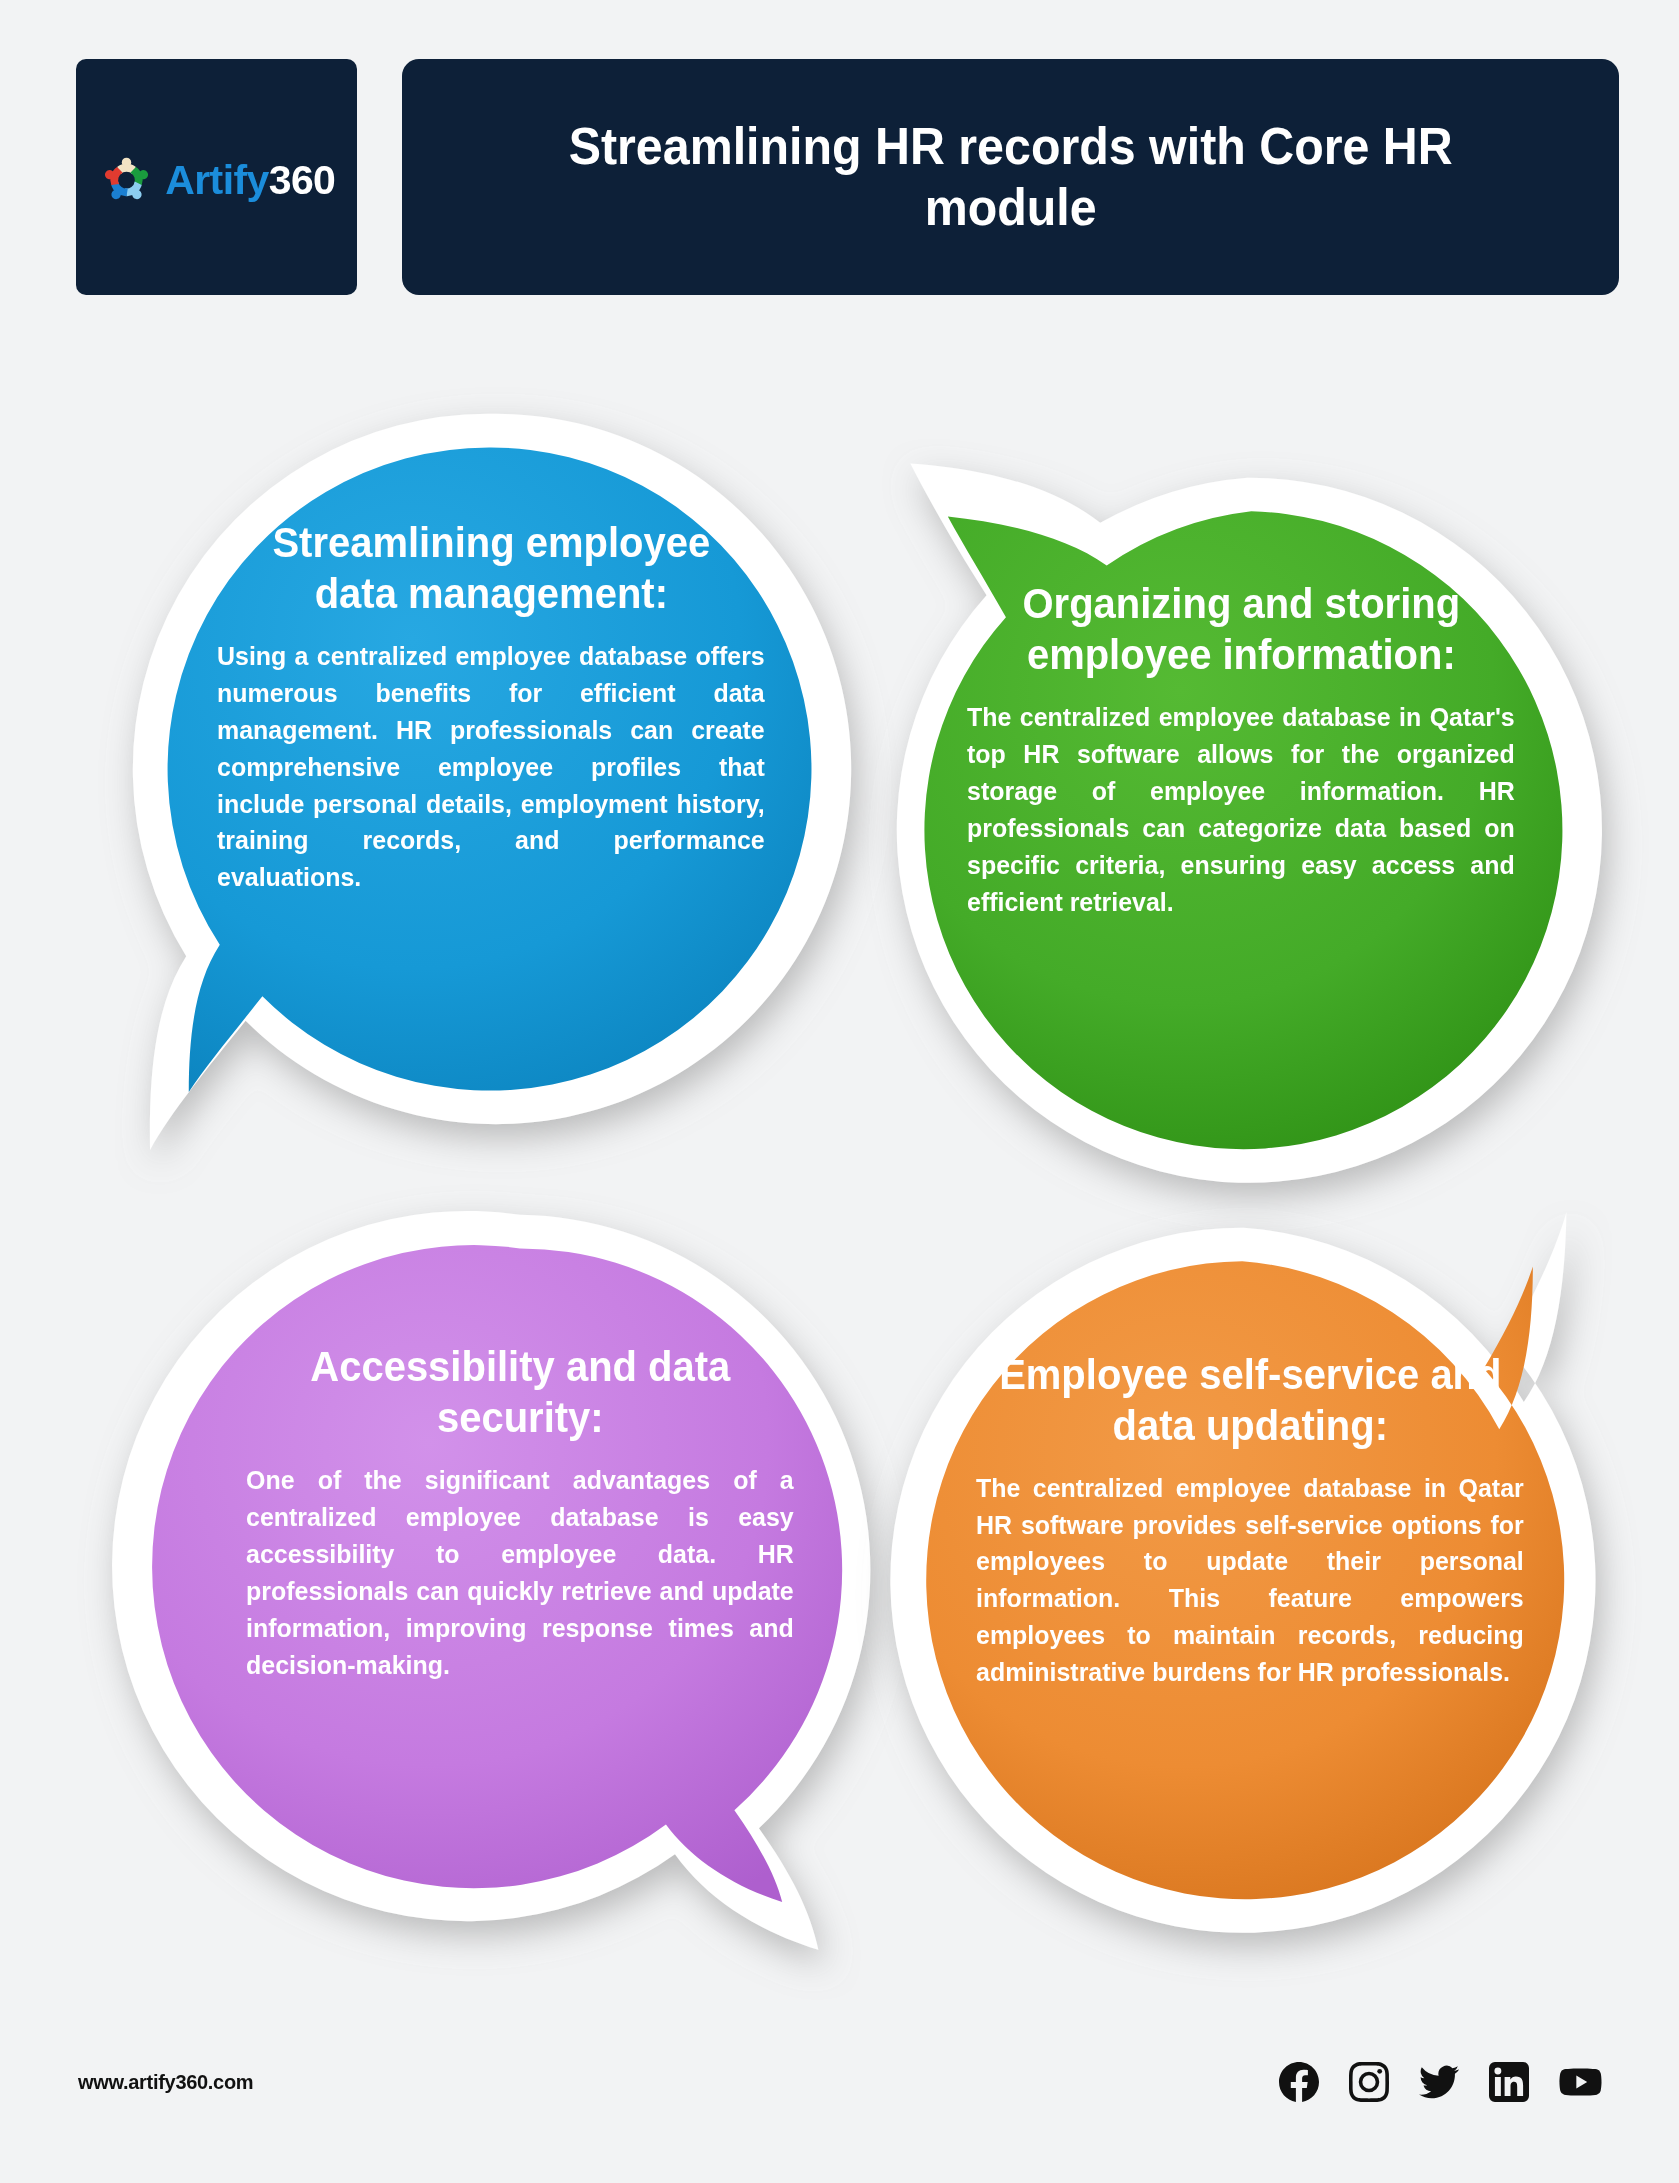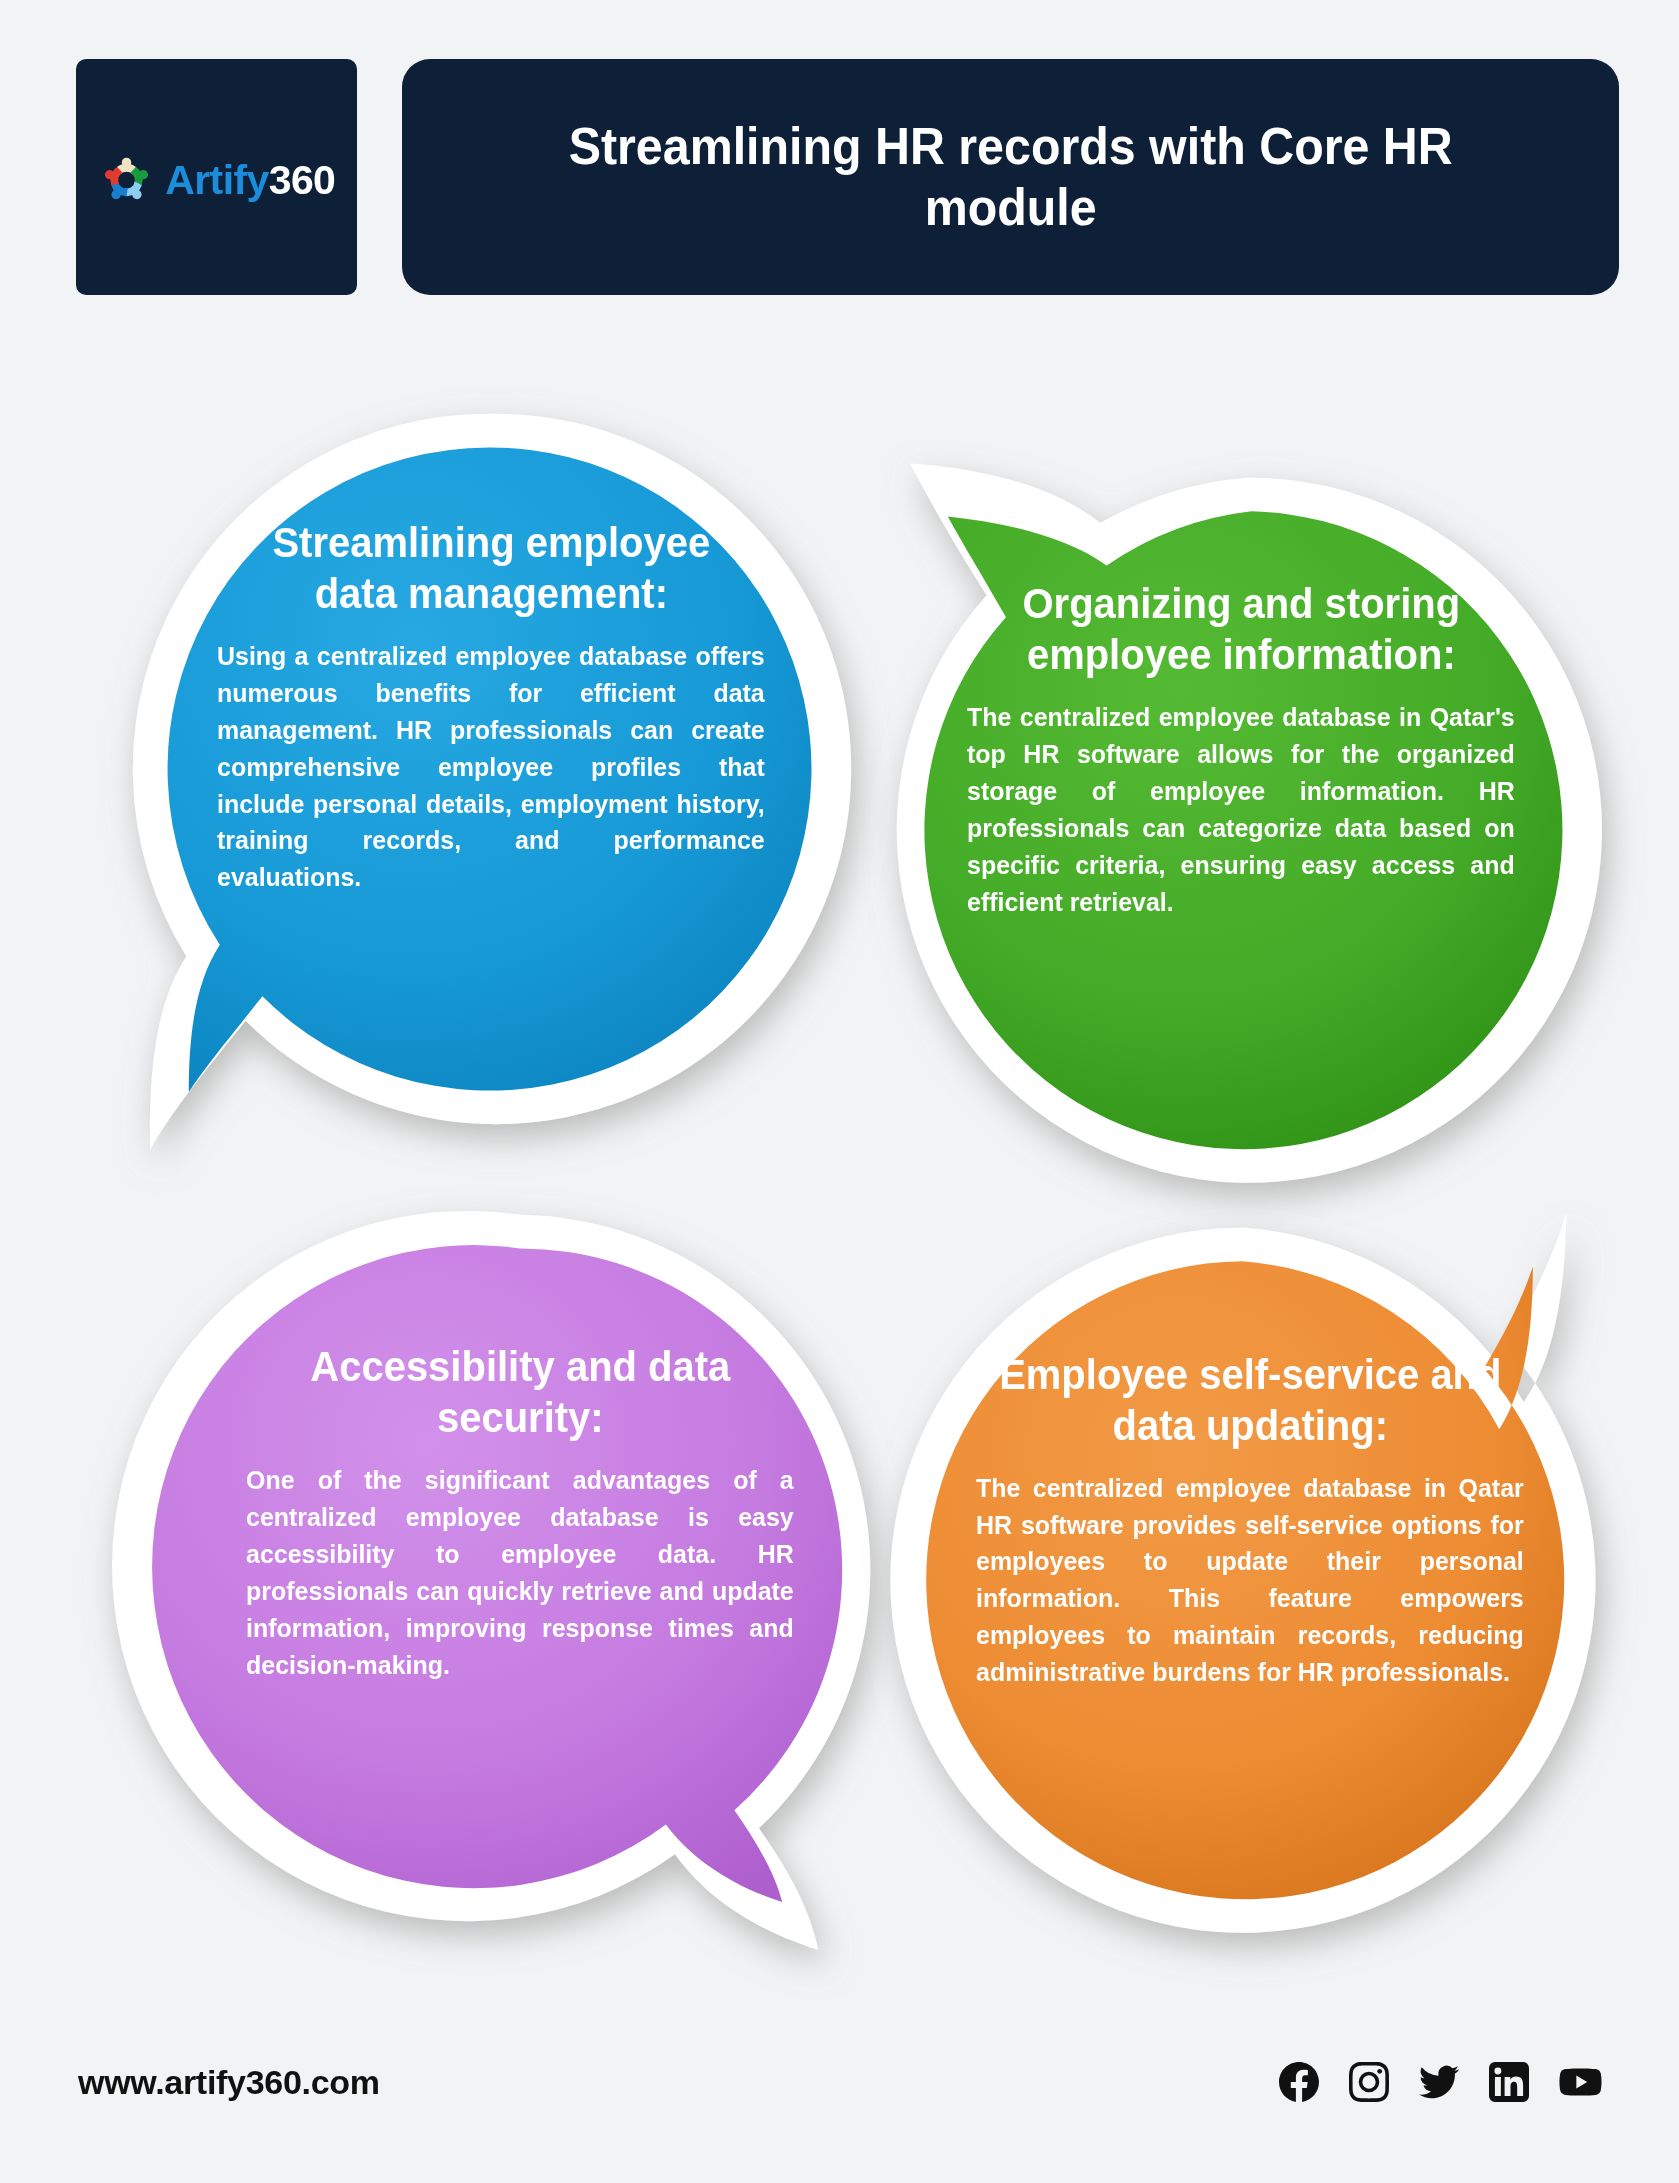--- a/index.html
+++ b/index.html
@@ -53,21 +53,21 @@
     letter-spacing: -0.6px;
     line-height: 1;
     white-space: nowrap;
   }
   .logo-text .t1 { color: #1b8ddb; }
   .logo-text .t2 { color: #ffffff; }
 
   .title-card {
     flex: 1 1 auto;
     background: #0d2038;
-    border-radius: 28px;
+    border-radius: 17px;
     display: flex;
     align-items: center;
     justify-content: center;
     padding: 0 78px;
     box-sizing: border-box;
   }
   .title-text {
     color: #ffffff;
     font-size: 52px;
     font-weight: bold;
@@ -142,21 +142,21 @@
     right: 0;
     bottom: 62px;
     height: 78px;
     display: flex;
     align-items: center;
     justify-content: space-between;
     padding: 0 78px;
     box-sizing: border-box;
   }
   .site-url {
-    font-size: 34px;
+    font-size: 20px;
     font-weight: bold;
     color: #111111;
     letter-spacing: -0.3px;
   }
   .socials {
     display: flex;
     align-items: center;
     gap: 30px;
   }
   .socials svg { display: block; }

